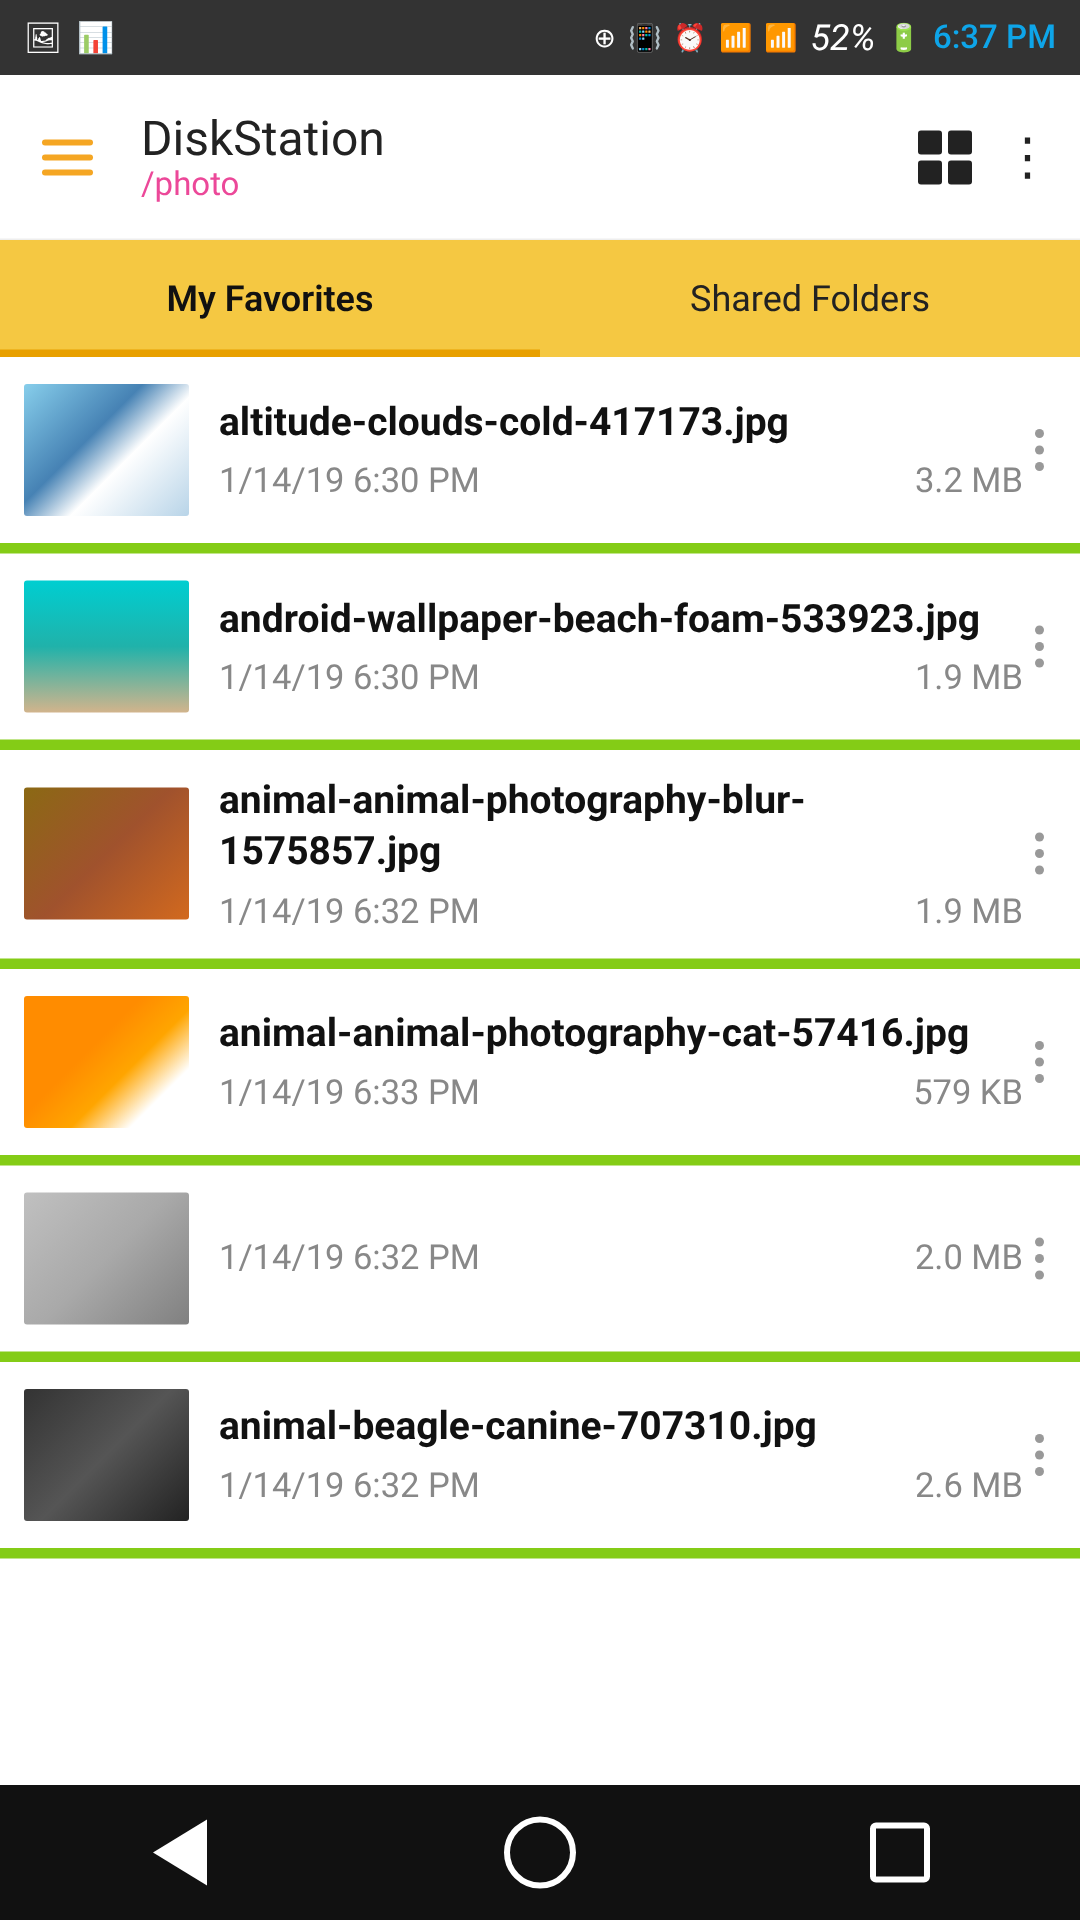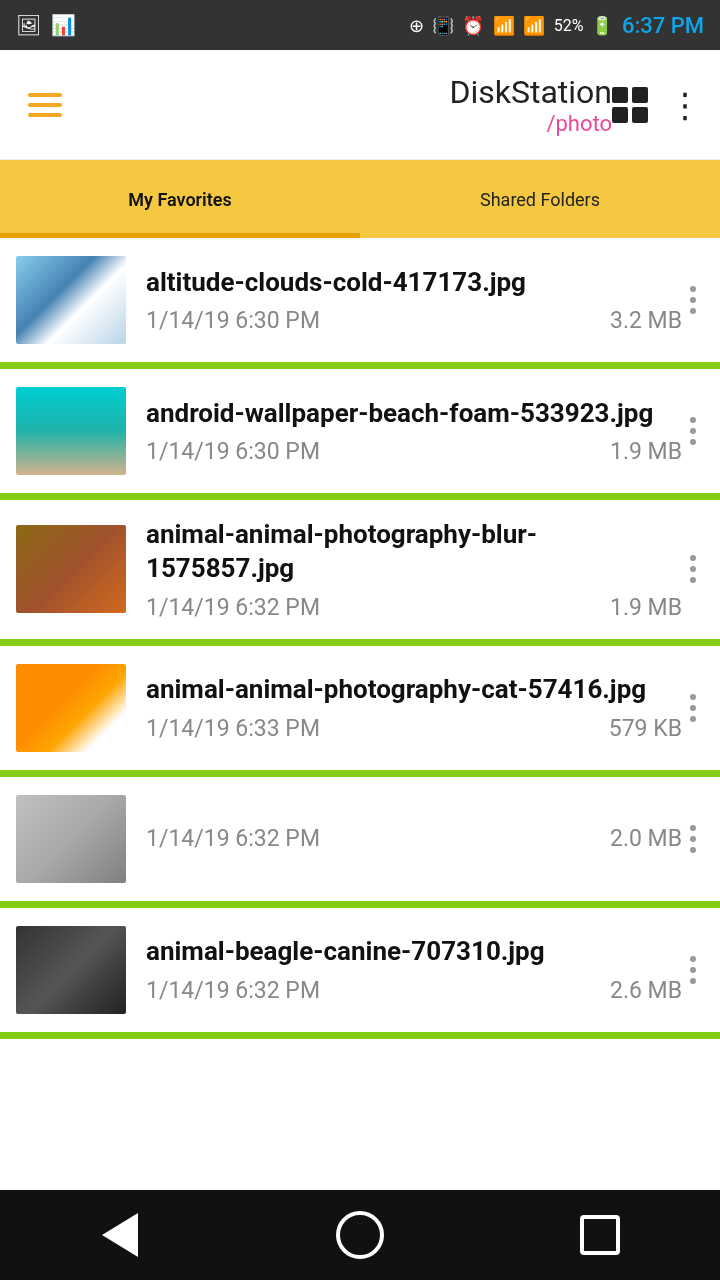--- a/index.html
+++ b/index.html
@@ -62,22 +62,21 @@
       padding: 8px;
     }
     .hamburger-line {
       width: 34px;
       height: 4px;
       background: #f5a623;
       border-radius: 2px;
     }
     .app-bar-title {
       flex: 1;
-      margin-left: 4px;
-      text-align: right;
+      margin-left: 24px;
     }
     .app-bar-title-main {
       font-size: 32px;
       font-weight: 400;
       color: #222;
     }
     .app-bar-title-sub {
       font-size: 22px;
       color: #ec4899;
     }
@@ -115,21 +114,21 @@
       align-items: flex-end;
     }
     .tab-item {
       flex: 1;
       height: 100%;
       display: flex;
       align-items: center;
       justify-content: center;
       cursor: pointer;
       position: relative;
-      font-size: 18px;
+      font-size: 24px;
       color: #222;
       font-weight: 400;
     }
     .tab-item.active {
       font-weight: 600;
       color: #111;
     }
     .tab-item.active::after {
       content: '';
       position: absolute;
@@ -248,21 +247,21 @@
   <div class="status-bar-left">
     <span class="status-icon">🖼</span>
     <span class="status-icon">📊</span>
   </div>
   <div class="status-bar-right">
     <span class="status-icon" style="font-size:18px;">⊕</span>
     <span class="status-icon" style="font-size:18px;">📳</span>
     <span class="status-icon" style="font-size:18px;">⏰</span>
     <span class="status-icon" style="font-size:18px;">📶</span>
     <span class="status-icon" style="font-size:18px;">📶</span>
-    <span class="status-icon" style="font-size:16px;">52%</span>
+    <span class="status-icon" style="font-size:24px;font-style:italic;">52%</span>
     <span class="status-icon" style="font-size:18px;">🔋</span>
     <span class="status-time">6:37 PM</span>
   </div>
 </div>
 
 <div class="app-bar">
   <div class="app-bar-menu">
     <div class="hamburger-line"></div>
     <div class="hamburger-line"></div>
     <div class="hamburger-line"></div>

